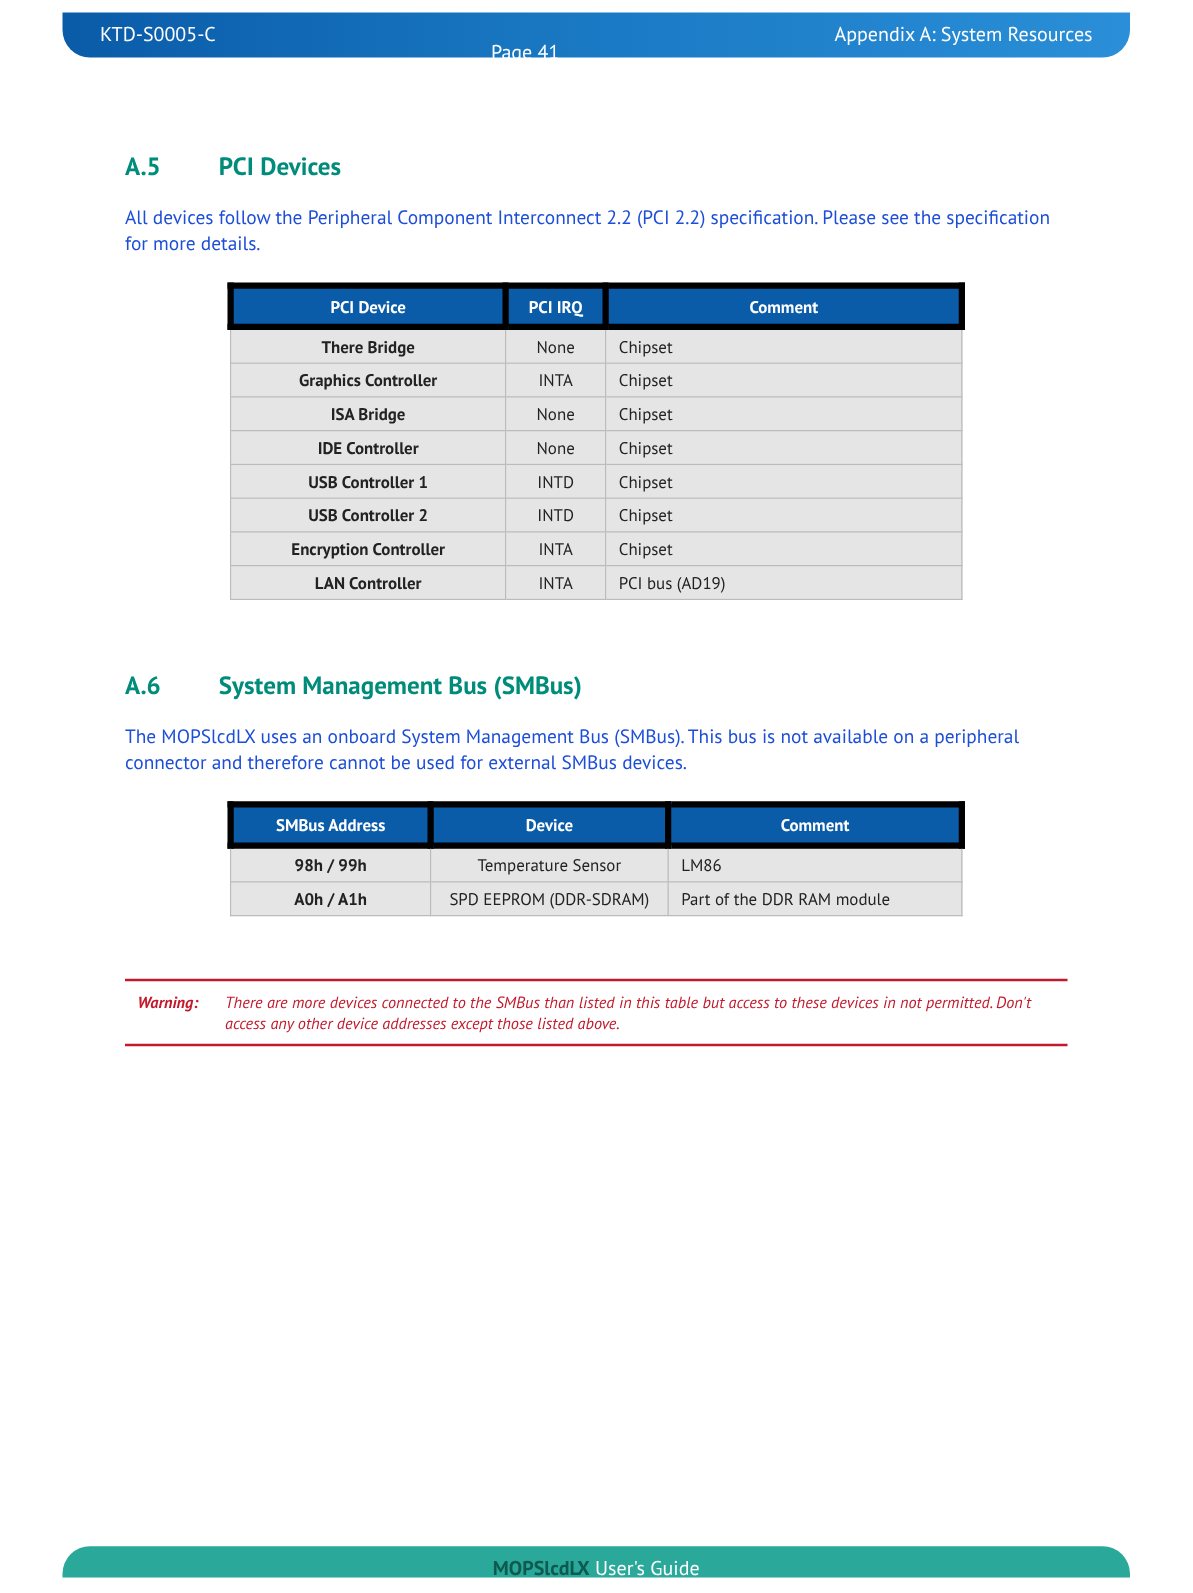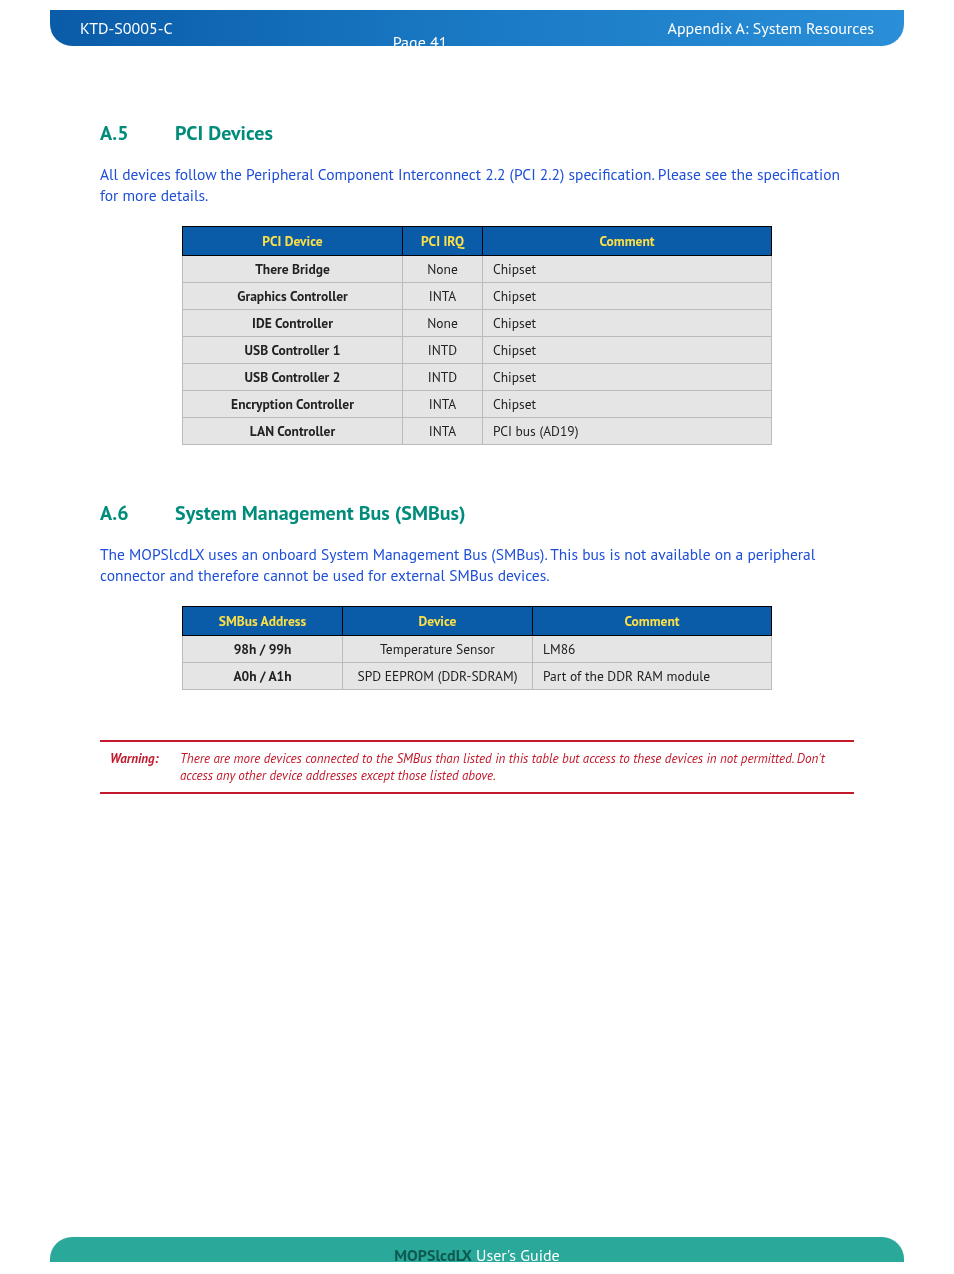--- a/index.html
+++ b/index.html
@@ -46,24 +46,24 @@
     margin-bottom: 20px;
   }
   table.data {
     border-collapse: collapse;
     margin: 0 auto 50px auto;
     width: 590px;
     font-size: 13.5px;
   }
   table.data th {
     background: #0a5ba8;
-    color: #fde047;
+    color: #ffffff;
     font-weight: bold;
     padding: 5px 10px;
-    border: 1px solid #000000;
+    border: 5px solid #000000;
     text-align: center;
   }
   table.data td {
     background: #e5e5e5;
     padding: 4px 10px;
     border: 1px solid #bbb;
   }
   table.data td.bold { font-weight: bold; text-align:center; }
   table.data td.center { text-align:center; }
   .section2 { margin-top: 55px; }
@@ -127,20 +127,25 @@
           <td class="bold">There Bridge</td>
           <td class="center">None</td>
           <td>Chipset</td>
         </tr>
         <tr>
           <td class="bold">Graphics Controller</td>
           <td class="center">INTA</td>
           <td>Chipset</td>
         </tr>
         <tr>
+          <td class="bold">ISA Bridge</td>
+          <td class="center">None</td>
+          <td>Chipset</td>
+        </tr>
+        <tr>
           <td class="bold">IDE Controller</td>
           <td class="center">None</td>
           <td>Chipset</td>
         </tr>
         <tr>
           <td class="bold">USB Controller 1</td>
           <td class="center">INTD</td>
           <td>Chipset</td>
         </tr>
         <tr>

